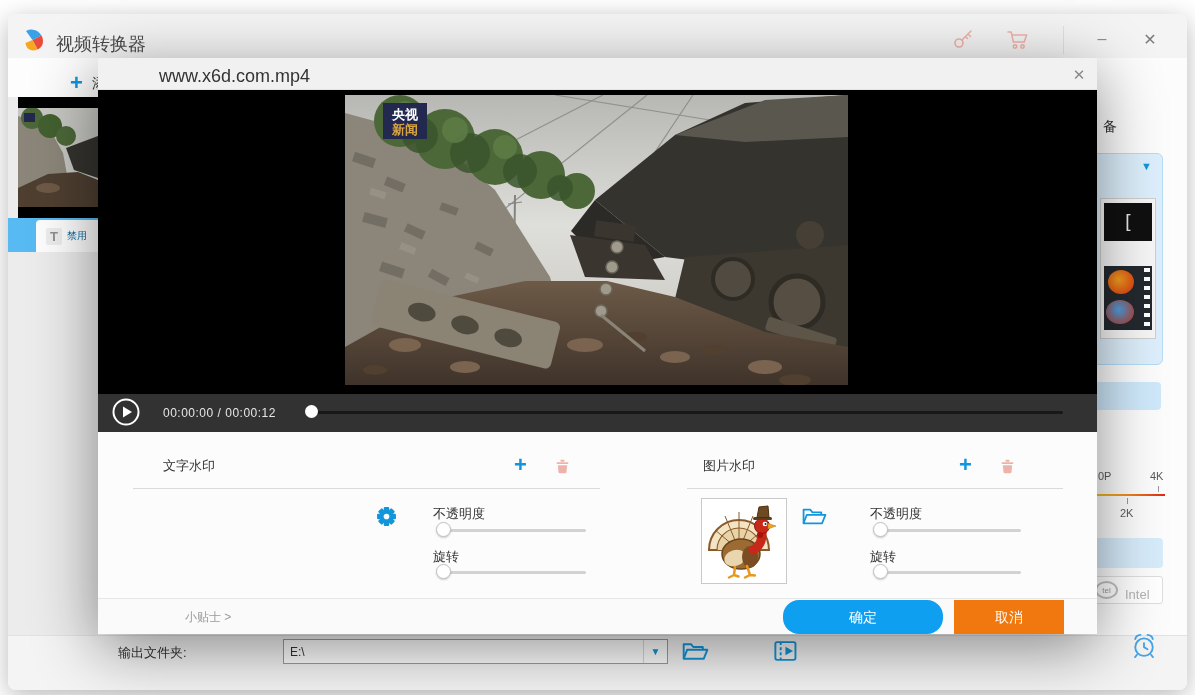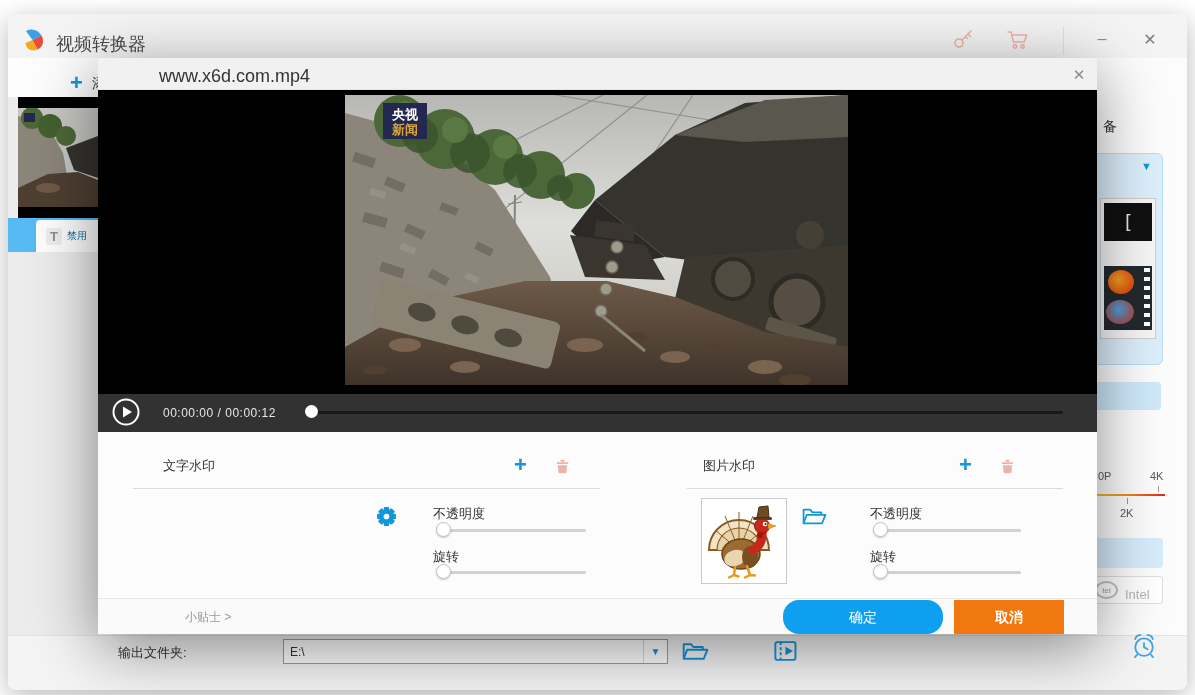--- a/index.html
+++ b/index.html
@@ -107,21 +107,21 @@
                   border-radius:50%; box-shadow:0 1px 2px rgba(0,0,0,.2); }
   #img-box { left:701px; top:498px; width:86px; height:86px; background:#fff;
              border:1px solid #c9c9c9; display:flex; align-items:center; justify-content:center; }
 
   #dlg-footer { left:98px; top:598px; width:999px; height:36px; background:#fafafa;
                 border-top:1px solid #e7e7e7; }
   #tips-link { left:185px; top:609px; font-size:12px; color:#9a9a9a; }
   #ok-btn { left:783px; top:600px; width:160px; height:34px; background:#0f9ff0; color:#fff;
             font-size:14px; text-align:center; line-height:34px;border-radius:16px; }
   #cancel-btn { left:954px; top:600px; width:110px; height:34px; background:#f1780e; color:#fff;
-                font-size:14px; text-align:center; line-height:34px;font-weight:bold; }
+                font-size:14px; text-align:center; line-height:34px; }
   .clickable { cursor:pointer; }
 </style>
 </head>
 <body>
 
 <div id="stage">
 
   <div id="win" class="abs"></div>
 
   <div id="titlebar" class="abs">

